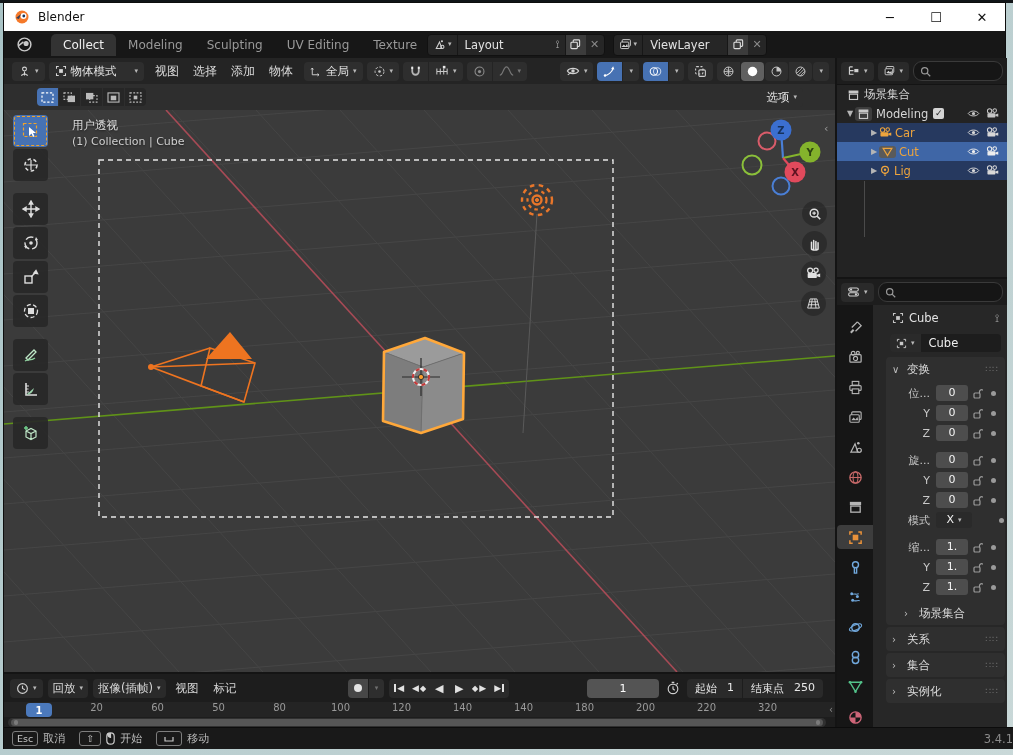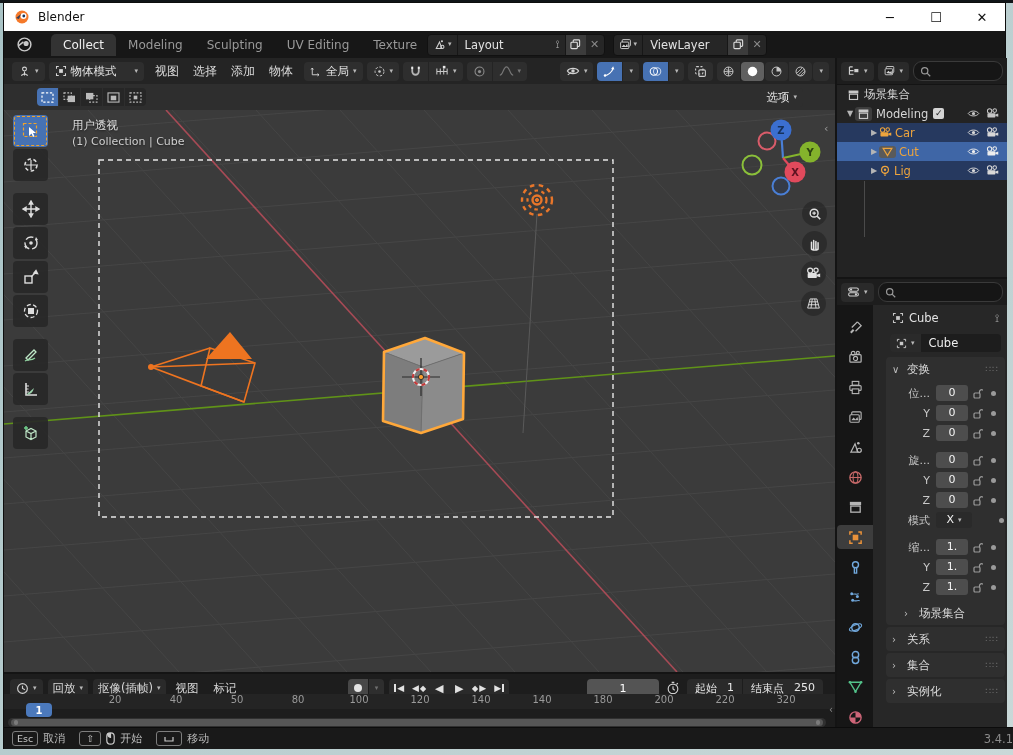--- a/index.html
+++ b/index.html
@@ -75,21 +75,21 @@
   .timeline{left:0;top:669px;width:831px;height:55px;background:#1d1d1d;border-top:2px solid #141414;}
   .tl-header{height:28px;display:flex;align-items:center;gap:5px;padding:0 6px;}
   .tl-menu{font-size:11.5px;color:#d8d8d8;display:flex;align-items:center;gap:4px;padding:0 5px;height:19px;background:#2a2a2a;border-radius:4px;}
   .tl-menu.plain{background:none;}
   .transport{display:flex;background:#2a2a2a;border-radius:4px;height:19px;align-items:center;}
   .tp{width:20px;text-align:center;color:#e2e2e2;font-size:8px;display:flex;align-items:center;justify-content:center;gap:1px;height:100%;}
   .bar{width:2px;height:8px;background:#e2e2e2;display:inline-block;}
   .frame-field{width:72px;height:19px;background:#545454;border-radius:4px;color:#fff;font-size:11px;display:flex;align-items:center;justify-content:center;}
   .se-group{display:flex;background:#2a2a2a;border-radius:4px;height:19px;align-items:center;font-size:11px;color:#e8e8e8;}
   .se-cell{padding:0 8px;display:flex;gap:10px;}
-  .ruler{position:absolute;left:0;top:20px;width:831px;height:15px;background:#242424;display:flex;align-items:flex-start;justify-content:center;}
+  .ruler{position:absolute;left:0;top:28px;width:831px;height:15px;background:#242424;display:flex;align-items:flex-start;}
   .ruler-labels{display:flex;padding-left:62px;}
   .ruler-labels span{width:61px;text-align:center;font-size:10px;color:#9a9a9a;}
   .playhead{position:absolute;left:22px;top:1px;width:26px;height:14px;background:#4b79bc;border-radius:4px;color:#fff;font-size:10px;font-weight:bold;display:flex;align-items:center;justify-content:center;}
   .hscroll{position:absolute;left:4px;top:44px;width:818px;height:9px;background:#303030;border-radius:5px;}
   .hscroll .thumb{position:absolute;left:3px;top:1px;right:3px;bottom:1px;background:#565656;border-radius:4px;}
   .hscroll .cap{position:absolute;top:2px;width:4px;height:5px;border-radius:2px;background:#7b7b7b;}
   
   .statusbar{left:0;top:724px;width:1001px;height:21px;background:#191919;display:flex;align-items:center;padding:0 8px;gap:14px;font-size:11px;color:#bdbdbd;border-top:1px solid #0c0c0c;}
   .kcap{border:1px solid #7d7d7d;border-radius:3px;font-size:9.5px;padding:0 4px;line-height:12px;color:#c9c9c9;display:inline-flex;align-items:center;justify-content:center;min-width:12px;height:13px;}
   .hint{display:flex;align-items:center;gap:5px;}
@@ -1014,21 +1014,21 @@
         <span class="se-cell">
           <span>结束点</span>
           <span>250</span>
         </span>
       </div>
     </div>
     <div class="ruler">
       <div class="ruler-labels">
 
       <span>20</span>
-          <span>40</span>
+          <span>60</span>
           <span>50</span>
           <span>80</span>
           <span>100</span>
           <span>120</span>
           <span>140</span>
           <span>140</span>
           <span>180</span>
           <span>200</span>
           <span>220</span>
           <span>320</span>

